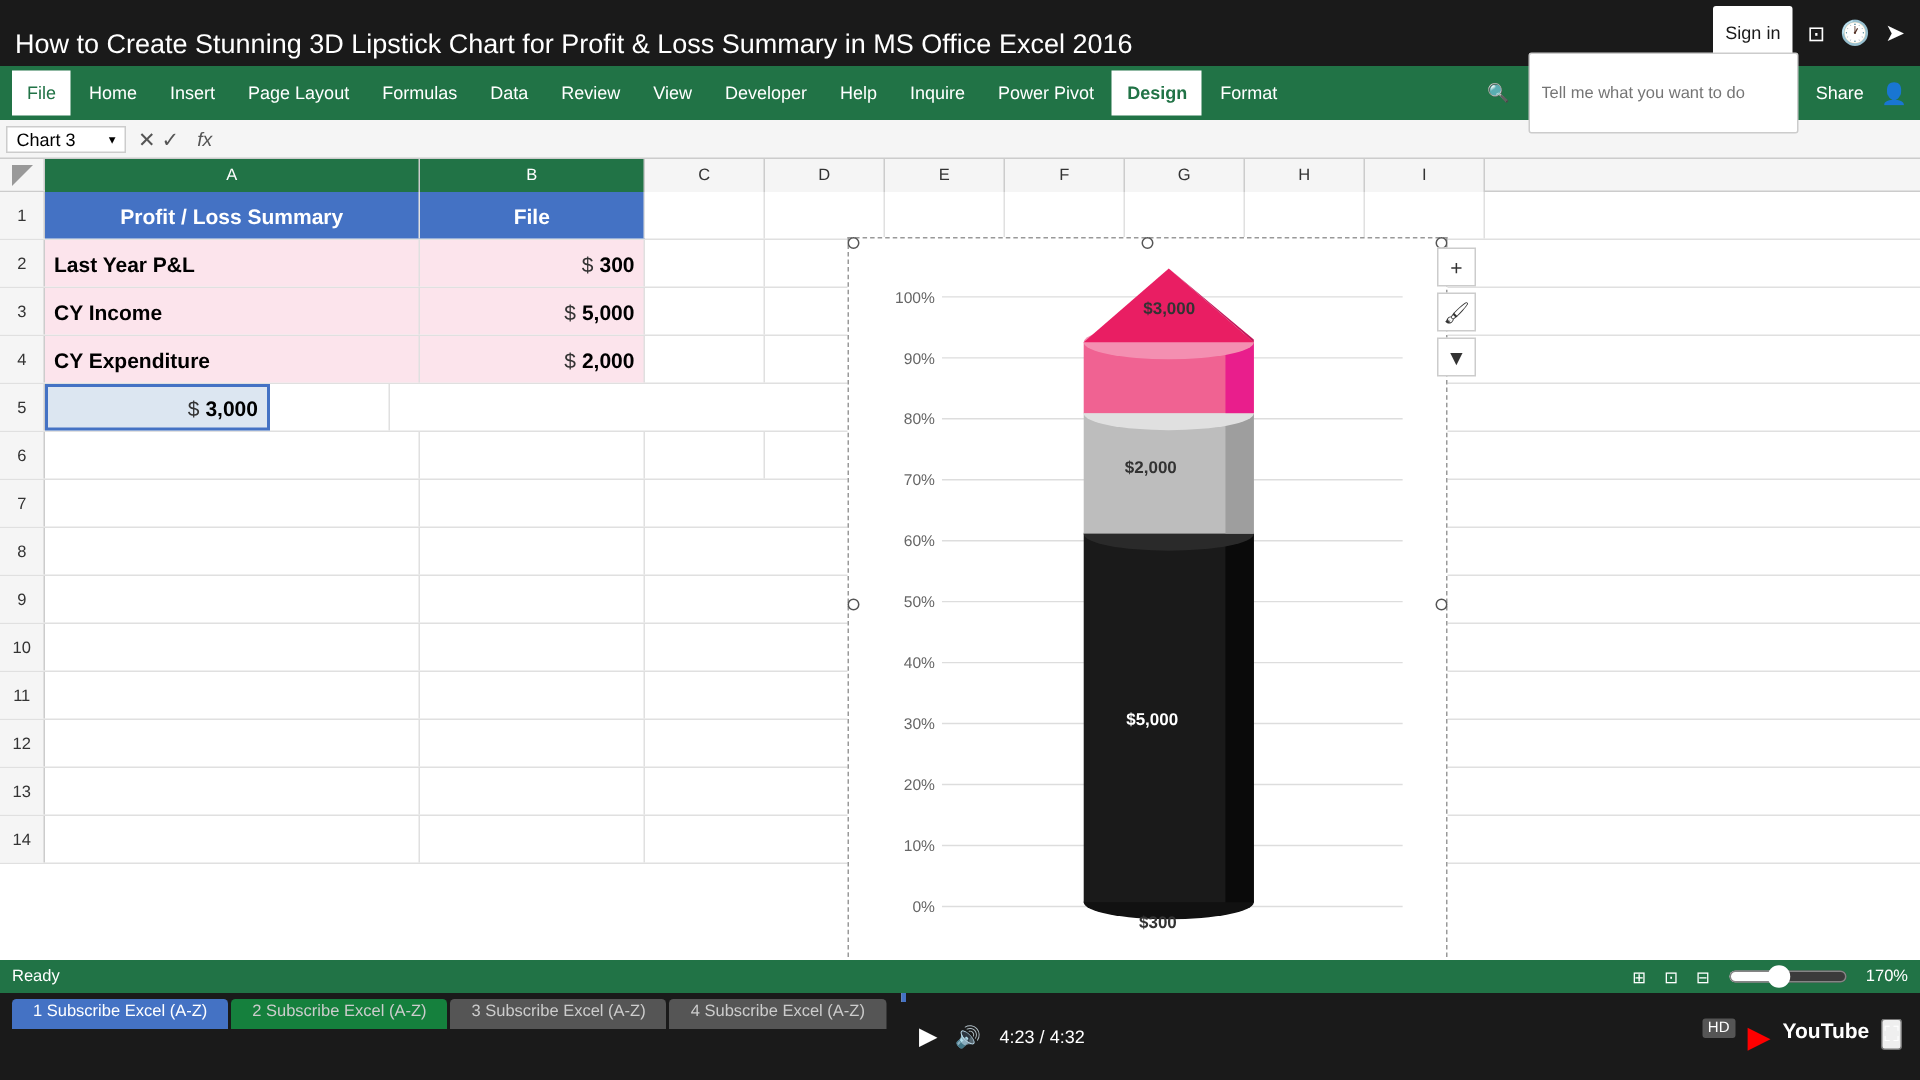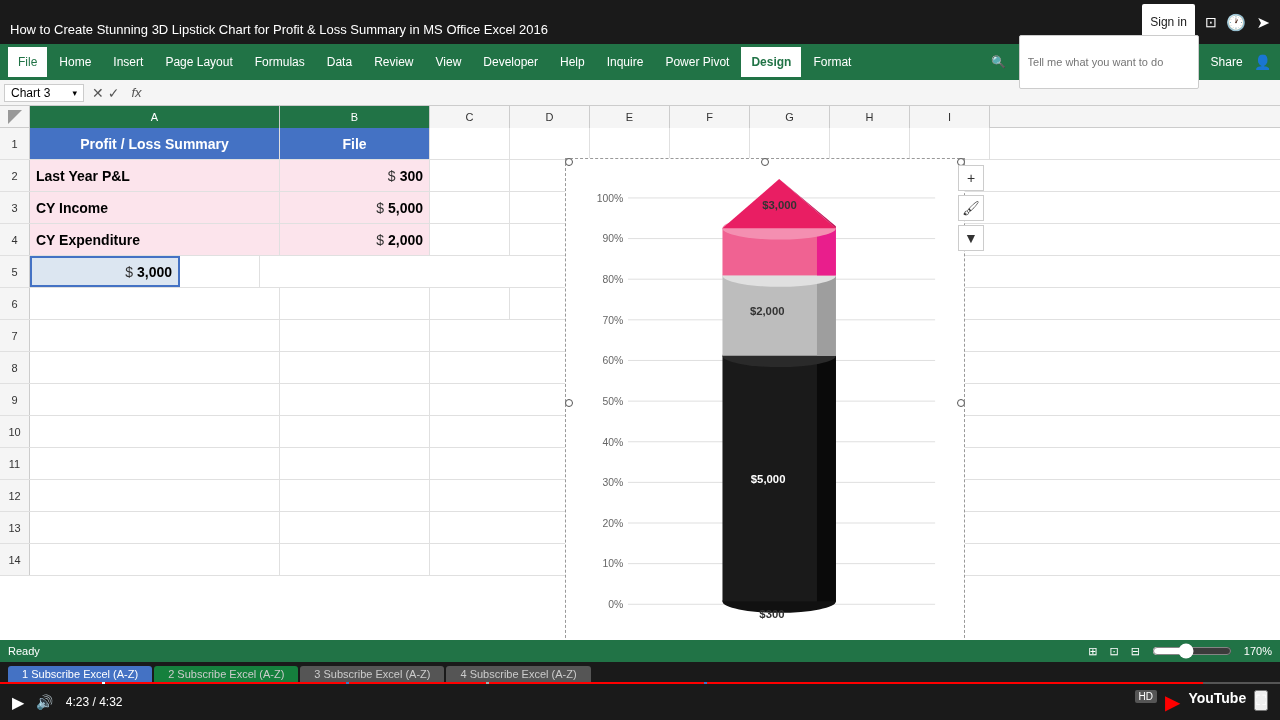--- a/index.html
+++ b/index.html
@@ -215,21 +215,21 @@
 
     
     #video-player {
       position: absolute;
       bottom: 0;
       left: 0;
       right: 0;
       background: #1a1a1a;
       height: 58px;
       display: flex;
-      flex-direction: column;
+      flex-direction: row;
     }
     #progress-bar-area {
       height: 6px;
       background: #555;
       position: relative;
       cursor: pointer;
     }
     #progress-fill {
       position: absolute;
       left: 0;
@@ -303,21 +303,21 @@
     .chart-border-bottom { position: absolute; bottom: -1px; left: 50%; transform: translateX(-50%); }
     .chart-border-tl { position: absolute; top: -1px; left: -1px; }
     .chart-border-tr { position: absolute; top: -1px; right: -1px; }
     .chart-border-bl { position: absolute; bottom: -1px; left: -1px; }
     .chart-border-br { position: absolute; bottom: -1px; right: -1px; }
   </style>
 </head>
 <body>
 
 <div id="title-bar">
-  <span style="font-size:13px;flex:1;margin-top:14px;">How to Create Stunning 3D Lipstick Chart for Profit &amp; Loss Summary in MS Office Excel 2016</span>
+  <span style="font-size:18px;flex:1;margin-top:14px;">How to Create Stunning 3D Lipstick Chart for Profit &amp; Loss Summary in MS Office Excel 2016</span>
   <div style="display:flex;align-items:center;gap:10px;">
     <button class="sign-in-btn">Sign in</button>
     <span style="color:#fff;font-size:14px;">⊡</span>
     <span style="color:#fff;font-size:16px;">🕐</span>
     <span style="color:#fff;font-size:16px;">➤</span>
   </div>
 </div>
 
 <div id="ribbon">
   <span class="ribbon-tab active">File</span>

